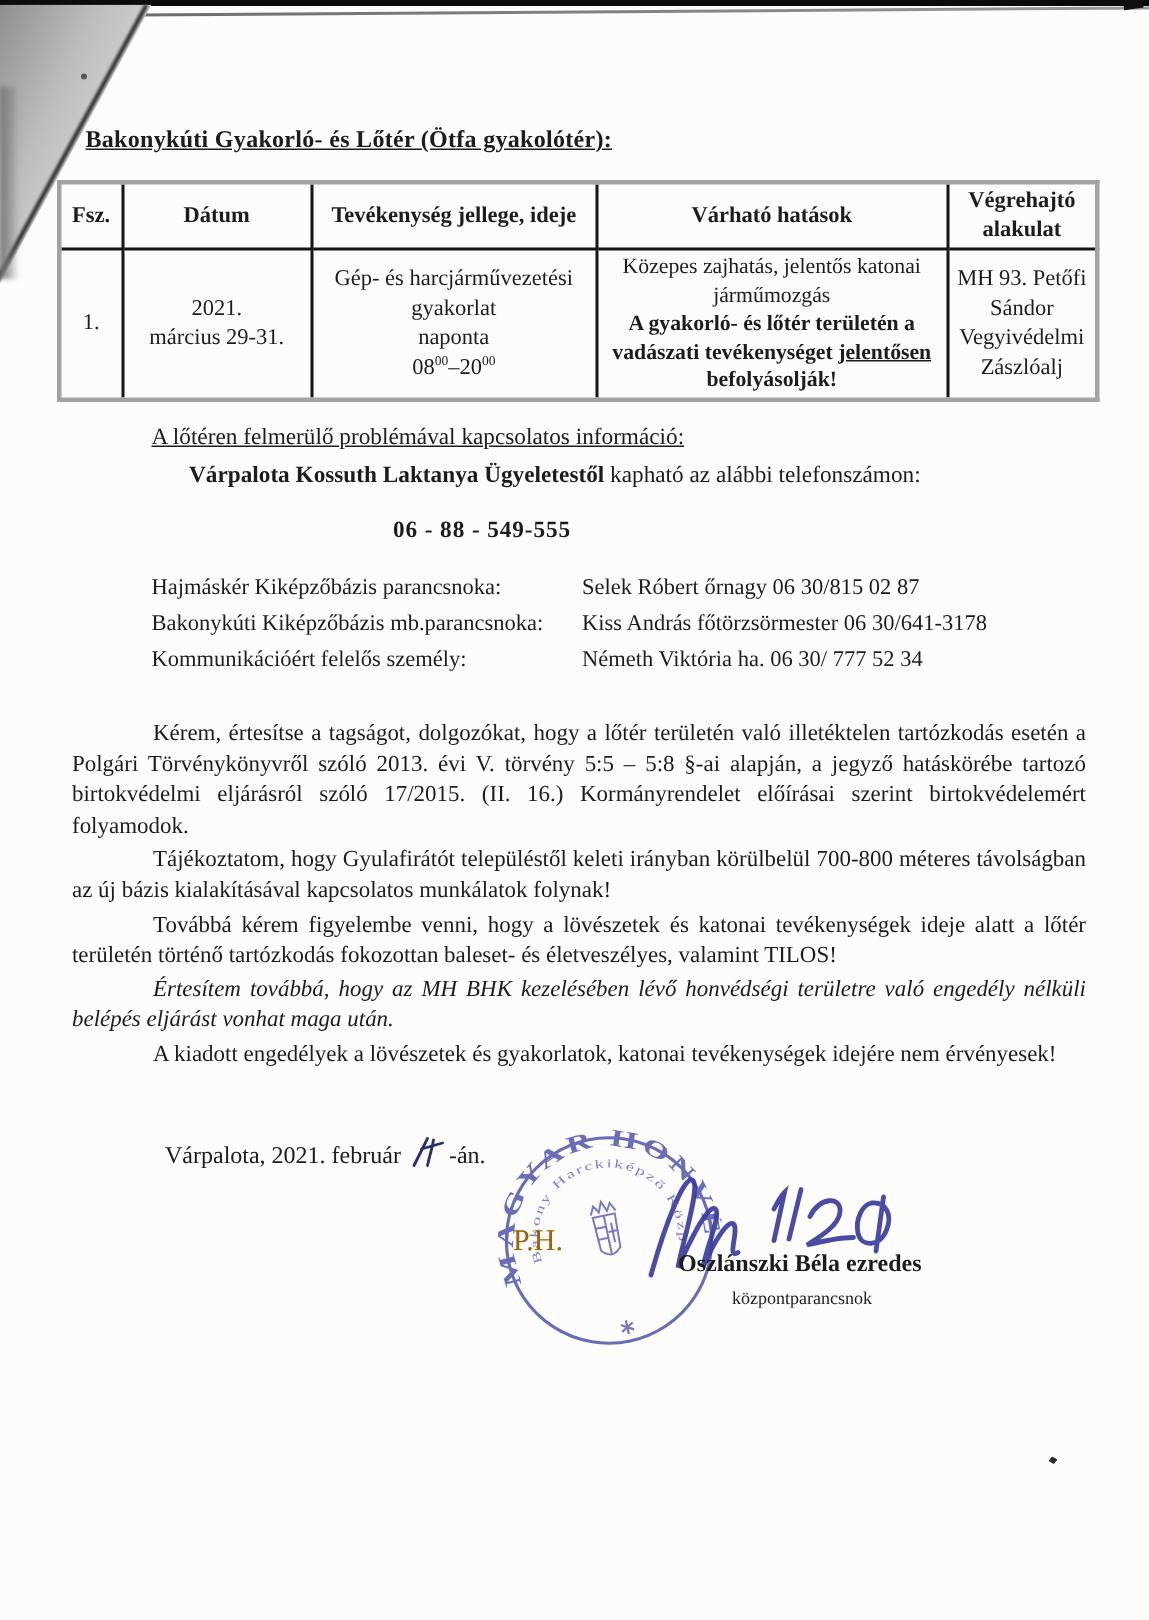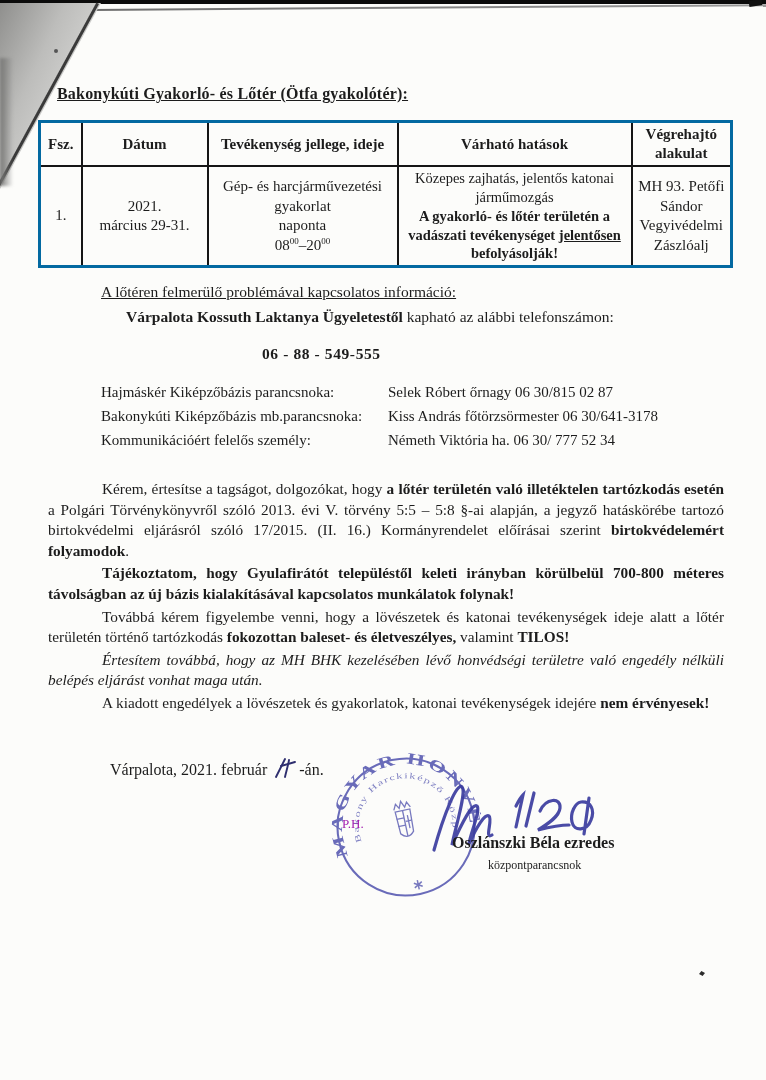--- a/index.html
+++ b/index.html
@@ -15,49 +15,49 @@
   .speck-a{position:absolute;top:49px;left:54px;width:4px;height:4px;background:#555;border-radius:50%;}
   .mark-topright{position:absolute;top:0;left:749px;width:13px;height:6px;background:#111;transform:rotate(-8deg);}
   .speck-bottom{position:absolute;top:971px;left:699px;width:6px;height:5px;background:#2c2c2c;clip-path:polygon(0 60%,40% 0,100% 40%,60% 100%);}
 
   
   .doc-title{position:absolute;left:57px;top:85px;font-size:16px;font-weight:bold;text-decoration:underline;letter-spacing:.2px;}
 
   
   .doc-table{position:absolute;left:38px;top:120px;border-collapse:collapse;table-layout:fixed;width:692px;font-size:15px;}
   .doc-table th,.doc-table td{border:2px solid #151515;text-align:center;vertical-align:middle;padding:2px 4px;}
-  .doc-table{border:3px solid #0369a1;}
+  .doc-table{border:3px solid #a3a3a3;}
   .doc-table th{font-weight:bold;font-size:15px;line-height:1.25;height:38px;}
   .doc-table td{height:86px;line-height:1.3;}
   .eff{font-size:14.5px;line-height:1.32;}
   .eff .b{font-weight:bold;}
   .eff .u{text-decoration:underline;}
   sup{font-size:9px;vertical-align:super;line-height:0;}
 
   
   .info{position:absolute;left:48px;top:283px;width:676px;font-size:15.5px;}
   .info-heading{margin-left:53px;text-decoration:underline;}
   .phone-intro{margin-left:78px;margin-top:7px;}
   .phone-intro .b{font-weight:bold;}
   .phone-number{margin-top:19px;margin-left:214px;font-weight:bold;letter-spacing:.6px;}
   .contacts{margin-left:53px;margin-top:21px;display:grid;grid-template-columns:287px auto;row-gap:7px;font-size:15px;}
   .c-label{font-weight:normal;}
 
   
   .paras{position:absolute;left:48px;top:479px;width:676px;text-align:justify;font-size:15.3px;line-height:20.6px;}
   .paras p{margin:0 0 2px 0;text-indent:54px;}
   .paras p.gap{font-style:italic;}
-  .paras .b{font-weight:bold;}
+  .paras .b{font-weight:normal;}
 
   
   .closing{position:absolute;left:48px;top:750px;width:690px;height:200px;font-size:16px;}
   .date-line{position:absolute;left:62px;top:6px;}
   .hand-day{vertical-align:-5px;margin:0 1px;}
   .stamp-wrap{position:absolute;left:283px;top:2px;width:150px;height:150px;}
-  .ph-label{position:absolute;left:294px;top:66px;font-size:13px;color:#a21caf;}
+  .ph-label{position:absolute;left:294px;top:66px;font-size:20px;color:#a16207;}
   .signature{position:absolute;left:376px;top:20px;}
   .signer-name{position:absolute;left:404px;top:84px;font-weight:bold;font-size:16px;}
   .signer-title{position:absolute;left:440px;top:108px;font-size:12px;}
 </style>
 </head>
 <body>
 
 <div class="page">
 
   <div class="scan-top-bar"></div>

